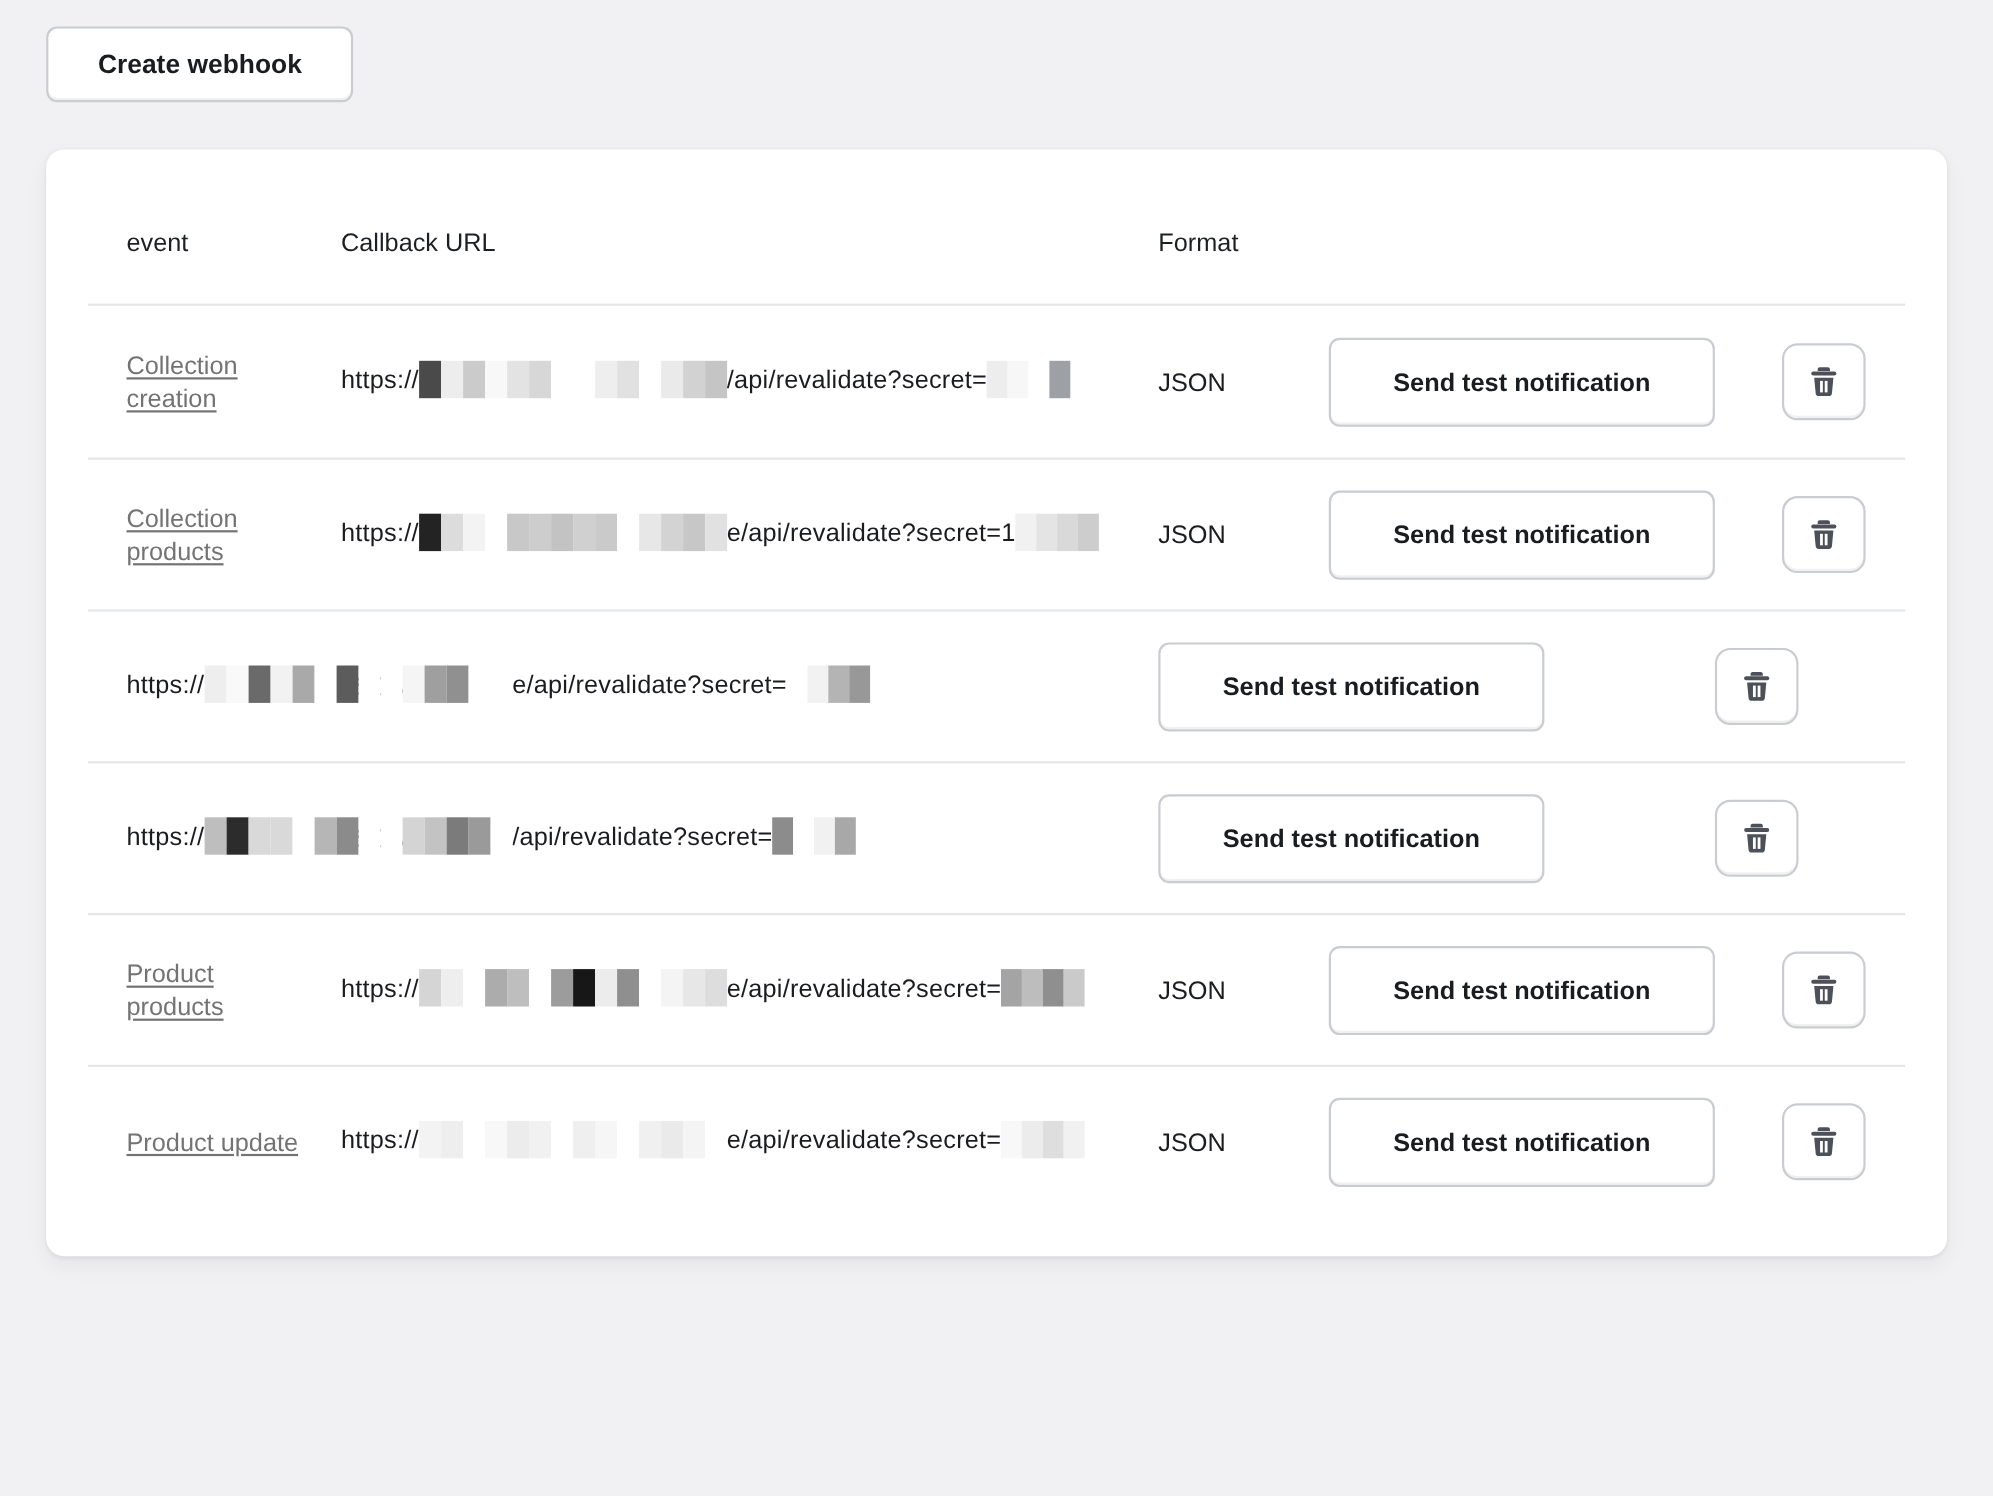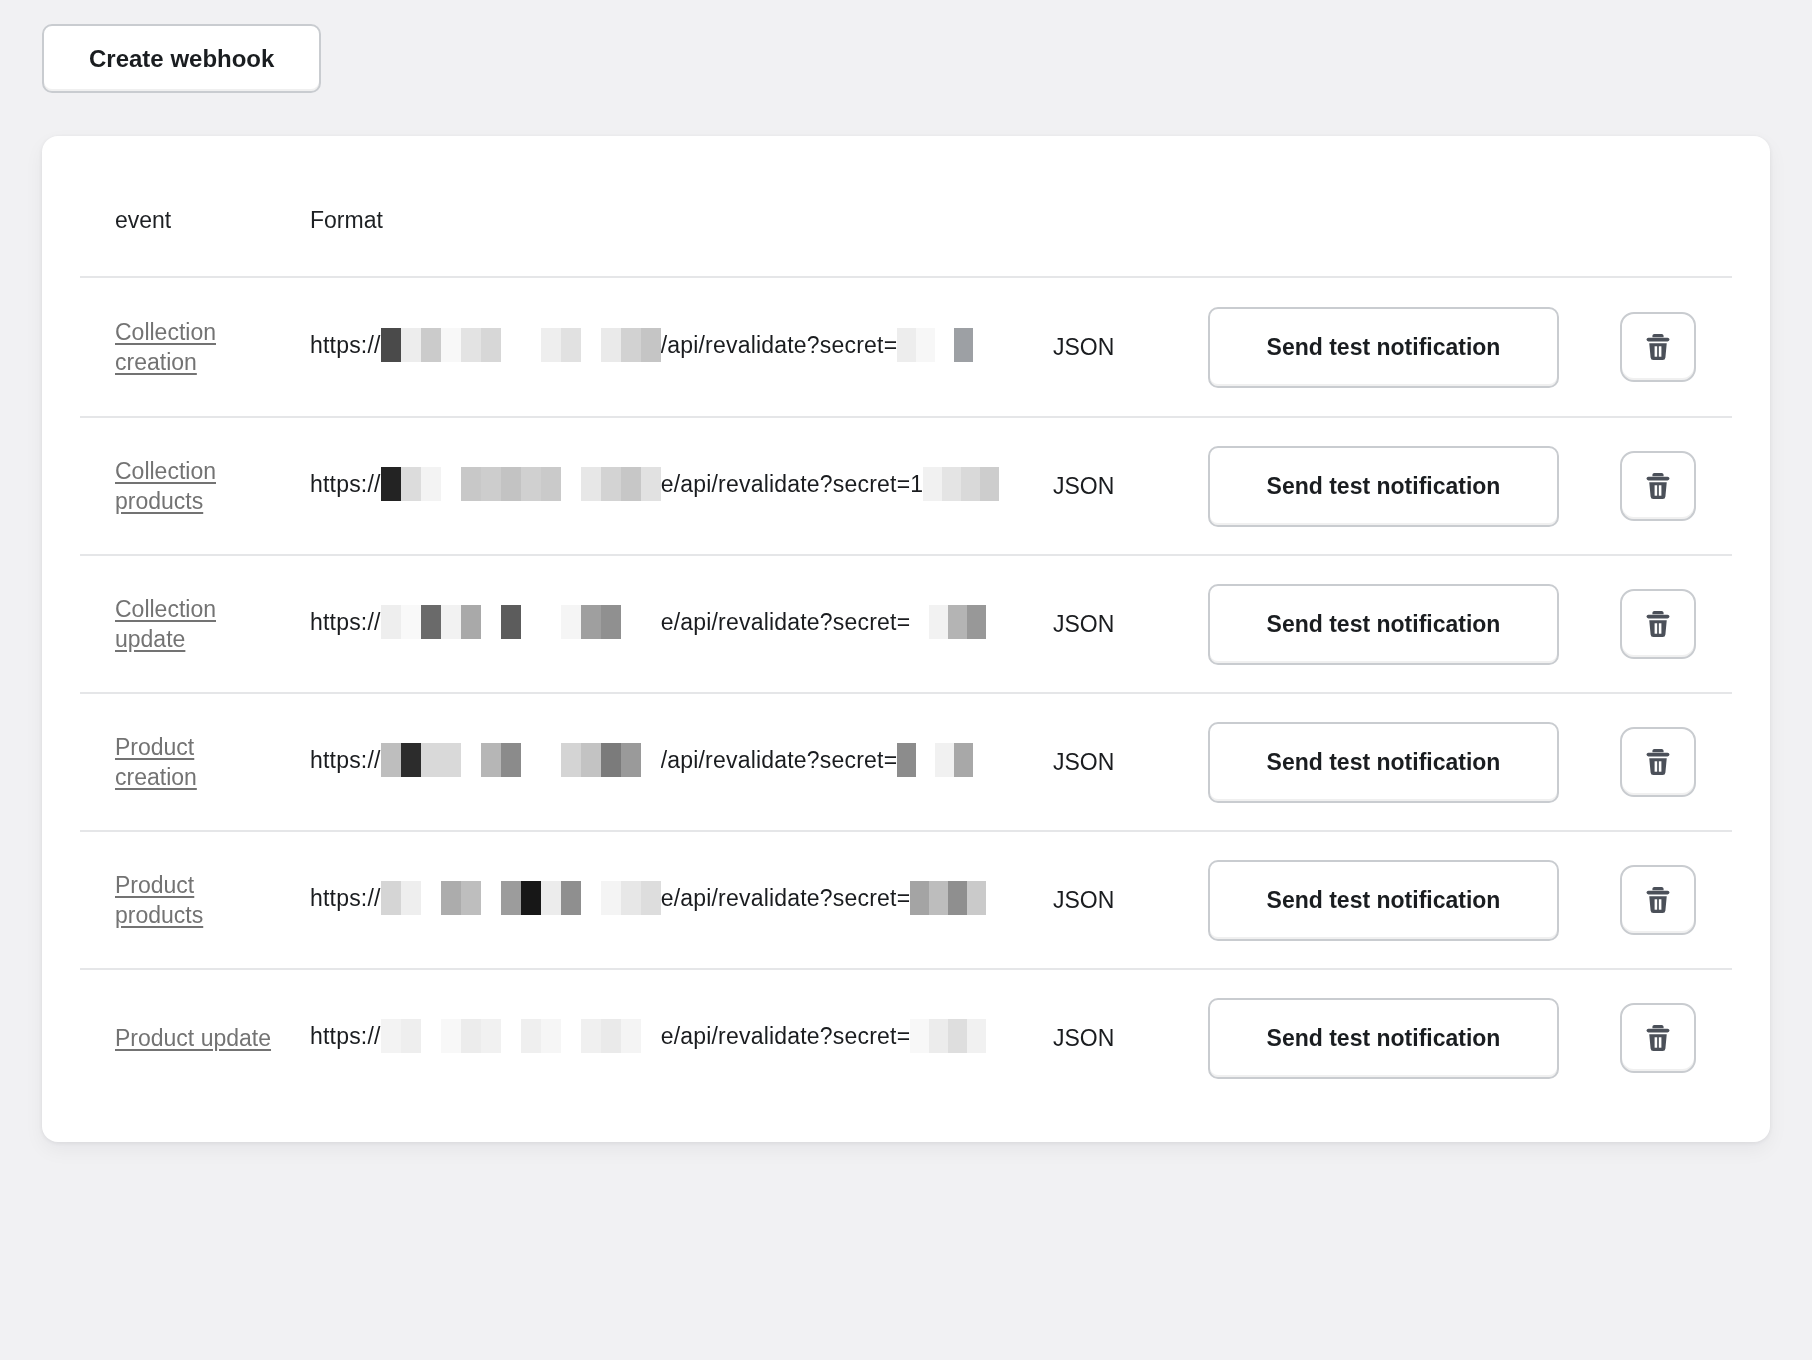--- a/index.html
+++ b/index.html
@@ -115,20 +115,21 @@
 <div class="page">
 
 
 
   <button class="btn create-btn">Create webhook</button>
 
   <div class="card">
 
     <div class="grid-row thead">
       <div class="th">event</div>
+      <div class="th">Callback URL</div>
       <div class="th">Format</div>
       <div></div>
         <div></div>
         <div></div>
     </div>
 
     <div class="tbody">
 
         <div class="grid-row trow">
           <div>
@@ -214,23 +215,20 @@
                   <path d="M6.8 11h14.4l-1.1 11.6a2.3 2.3 0 0 1-2.3 2.1h-7.6a2.3 2.3 0 0 1-2.3-2.1z" fill="#4b5059"></path>
                   <rect x="11.2" y="13.4" width="2.1" height="8.6" fill="#ffffff"></rect>
                   <rect x="14.7" y="13.4" width="2.1" height="8.6" fill="#ffffff"></rect>
                 </svg>
               </span>
             </button>
           </div>
         </div>
 
         <div class="grid-row trow">
-          <div>
-            <a class="event-link" href="#">Collection update</a>
-          </div>
           <div class="url-cell"><span>https://</span><span class="mosaic">
               <span class="px" style="background: rgb(238, 238, 238);"></span>
               <span class="px" style="background: rgb(249, 249, 249);"></span>
               <span class="px" style="background: rgb(106, 106, 106);"></span>
               <span class="px" style="background: rgb(242, 242, 242);"></span>
               <span class="px" style="background: rgb(169, 169, 169);"></span>
               <span class="px" style="background: rgb(255, 255, 255);"></span>
               <span class="px" style="background: rgb(92, 92, 92);"></span>
               <span class="px" style="background: rgb(255, 255, 255);"></span>
               <span class="px" style="background: rgb(255, 255, 255);"></span>
@@ -259,23 +257,20 @@
                   <path d="M6.8 11h14.4l-1.1 11.6a2.3 2.3 0 0 1-2.3 2.1h-7.6a2.3 2.3 0 0 1-2.3-2.1z" fill="#4b5059"></path>
                   <rect x="11.2" y="13.4" width="2.1" height="8.6" fill="#ffffff"></rect>
                   <rect x="14.7" y="13.4" width="2.1" height="8.6" fill="#ffffff"></rect>
                 </svg>
               </span>
             </button>
           </div>
         </div>
 
         <div class="grid-row trow">
-          <div>
-            <a class="event-link" href="#">Product creation</a>
-          </div>
           <div class="url-cell"><span>https://</span><span class="mosaic">
               <span class="px" style="background: rgb(190, 190, 190);"></span>
               <span class="px" style="background: rgb(44, 44, 44);"></span>
               <span class="px" style="background: rgb(217, 217, 217);"></span>
               <span class="px" style="background: rgb(217, 217, 217);"></span>
               <span class="px" style="background: rgb(255, 255, 255);"></span>
               <span class="px" style="background: rgb(182, 182, 182);"></span>
               <span class="px" style="background: rgb(139, 139, 139);"></span>
               <span class="px" style="background: rgb(255, 255, 255);"></span>
               <span class="px" style="background: rgb(255, 255, 255);"></span>

